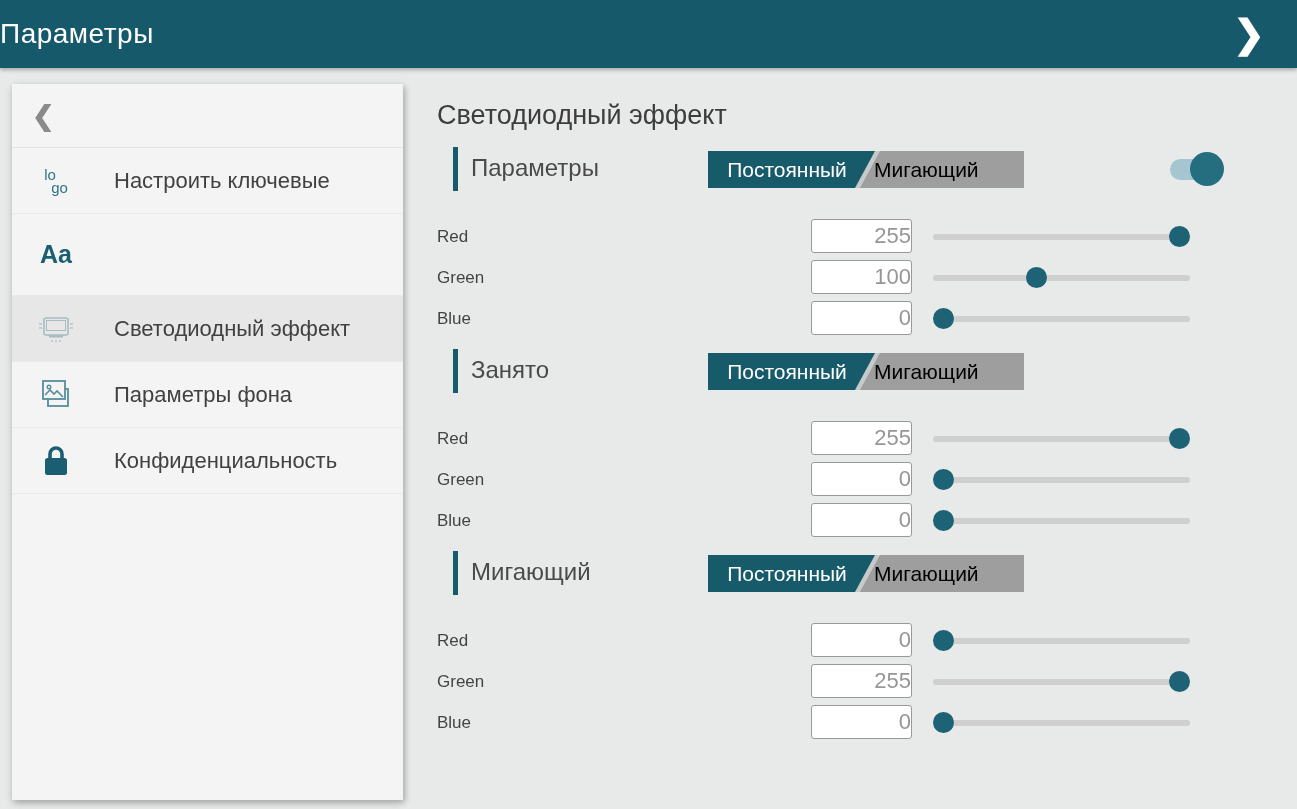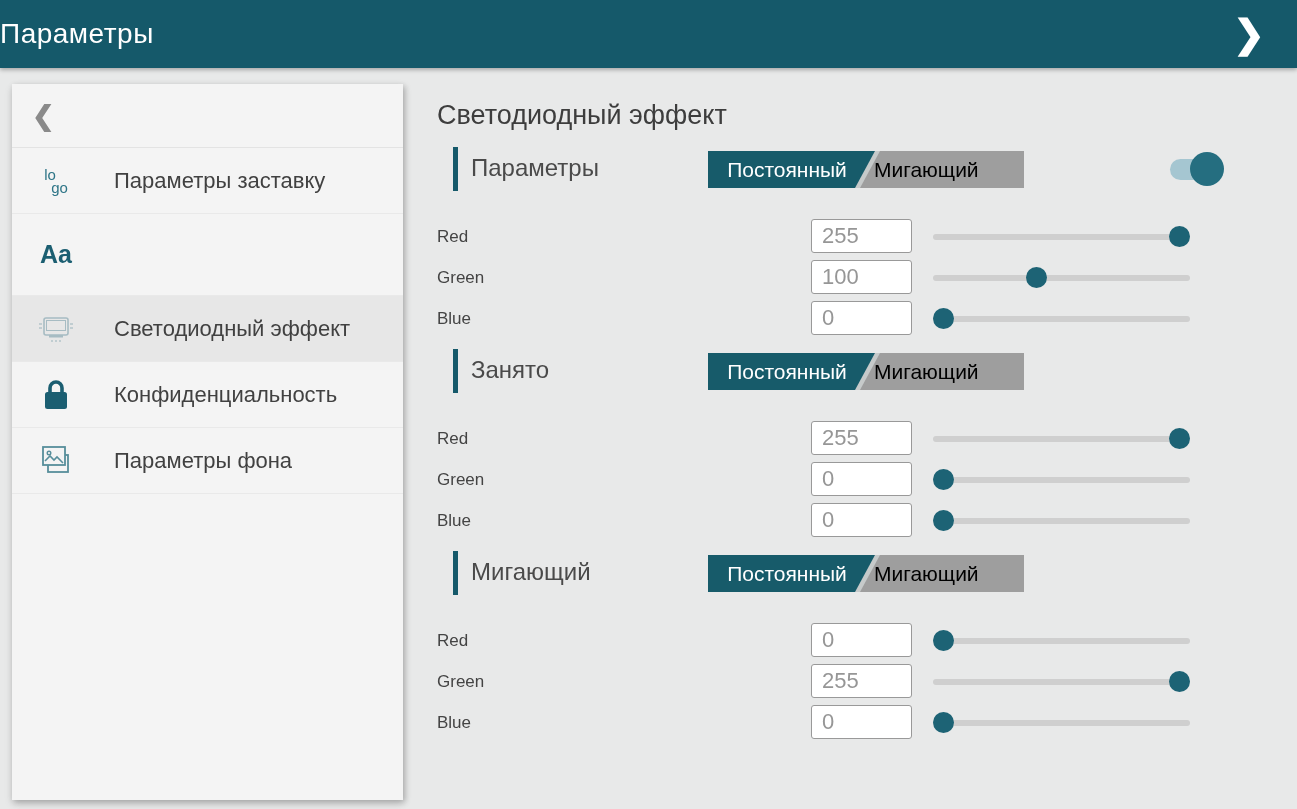--- a/index.html
+++ b/index.html
@@ -84,21 +84,21 @@
   .rgb-row { position:absolute; left:0; width:860px; height:41px; }
   .row-0 { top:70px; } .row-1 { top:111px; } .row-2 { top:152px; }
   .rgb-label {
     position:absolute; left:0; top:0; width:350px; height:41px; line-height:41px;
     text-align:left; font-size:17px; color:#444;
   }
   .rgb-input {
     position:absolute; left:374px; top:3px; width:101px; height:34px;
     border:1px solid #999; border-radius:3px; background:#fff;
     font-family:"Liberation Sans", sans-serif; font-size:22px; color:#969696;
-    padding:0 0 0 10px; outline:none;
+    padding:0 0 0 10px; outline:none;text-align:right;
   }
   .slider { position:absolute; left:496px; top:0; width:257px; height:41px; cursor:pointer; }
   .sl-track { position:absolute; left:0; top:18px; width:257px; height:6px; border-radius:3px; background:#cfcfcf; }
   .sl-thumb { position:absolute; top:10px; width:21px; height:21px; border-radius:50%; background:#1d6375; }
   svg { display:block; }
 </style>
 </head>
 <body>
 
 <div class="appbar">
@@ -108,21 +108,21 @@
 
 <div class="sidebar">
   <div class="sb-back">
     <span class="sb-back-glyph">❮</span>
   </div>
 
   <div class="sb-item">
     <span class="sb-icon">
       <span class="logo-ic"><span>lo</span><span class="l2">go</span></span>
     </span>
-    <span class="sb-label">Параметры заставку</span>
+    <span class="sb-label">Настроить ключевые</span>
   </div>
 
   <div class="sb-item two-line">
     <span class="sb-icon">
       <span class="aa-ic">Aa</span>
     </span>
   </div>
 
   <div class="sb-item selected">
     <span class="sb-icon">
@@ -139,38 +139,38 @@
             <line x1="20" y1="27" x2="20" y2="29"></line>
             <line x1="24" y1="27" x2="24" y2="29"></line>
         </g>
       </svg>
     </span>
     <span class="sb-label">Светодиодный эффект</span>
   </div>
 
   <div class="sb-item">
     <span class="sb-icon">
-      <svg width="30" height="34" viewBox="0 0 30 34">
-        <rect x="4" y="14" width="22" height="17" rx="2.5" fill="#1b5e71"></rect>
-        <path d="M9 14 v-4 a6 6 0 0 1 12 0 v4" fill="none" stroke="#1b5e71" stroke-width="3.6"></path>
-      </svg>
-    </span>
-    <span class="sb-label">Конфиденциальность</span>
-  </div>
-
-  <div class="sb-item">
-    <span class="sb-icon">
       <svg width="36" height="36" viewBox="0 0 36 36">
         <rect x="10" y="12" width="20" height="17" fill="none" stroke="#578e9b" stroke-width="1.8"></rect>
         <rect x="5" y="4" width="22" height="18" fill="#f4f4f4" stroke="#578e9b" stroke-width="1.8"></rect>
         <circle cx="11" cy="10" r="1.8" fill="none" stroke="#578e9b" stroke-width="1.4"></circle>
         <path d="M7 18 l5 -5 4 4 3 -3 6 6" fill="none" stroke="#578e9b" stroke-width="1.6"></path>
       </svg>
     </span>
     <span class="sb-label">Параметры фона</span>
+  </div>
+
+  <div class="sb-item">
+    <span class="sb-icon">
+      <svg width="30" height="34" viewBox="0 0 30 34">
+        <rect x="4" y="14" width="22" height="17" rx="2.5" fill="#1b5e71"></rect>
+        <path d="M9 14 v-4 a6 6 0 0 1 12 0 v4" fill="none" stroke="#1b5e71" stroke-width="3.6"></path>
+      </svg>
+    </span>
+    <span class="sb-label">Конфиденциальность</span>
   </div>
 </div>
 
 <div class="content">
   <div class="page-title">Светодиодный эффект</div>
 
   <div class="section sec-1">
     <div class="sec-header">
       <div class="accent-bar"></div>
       <div class="sec-title">Параметры</div>

